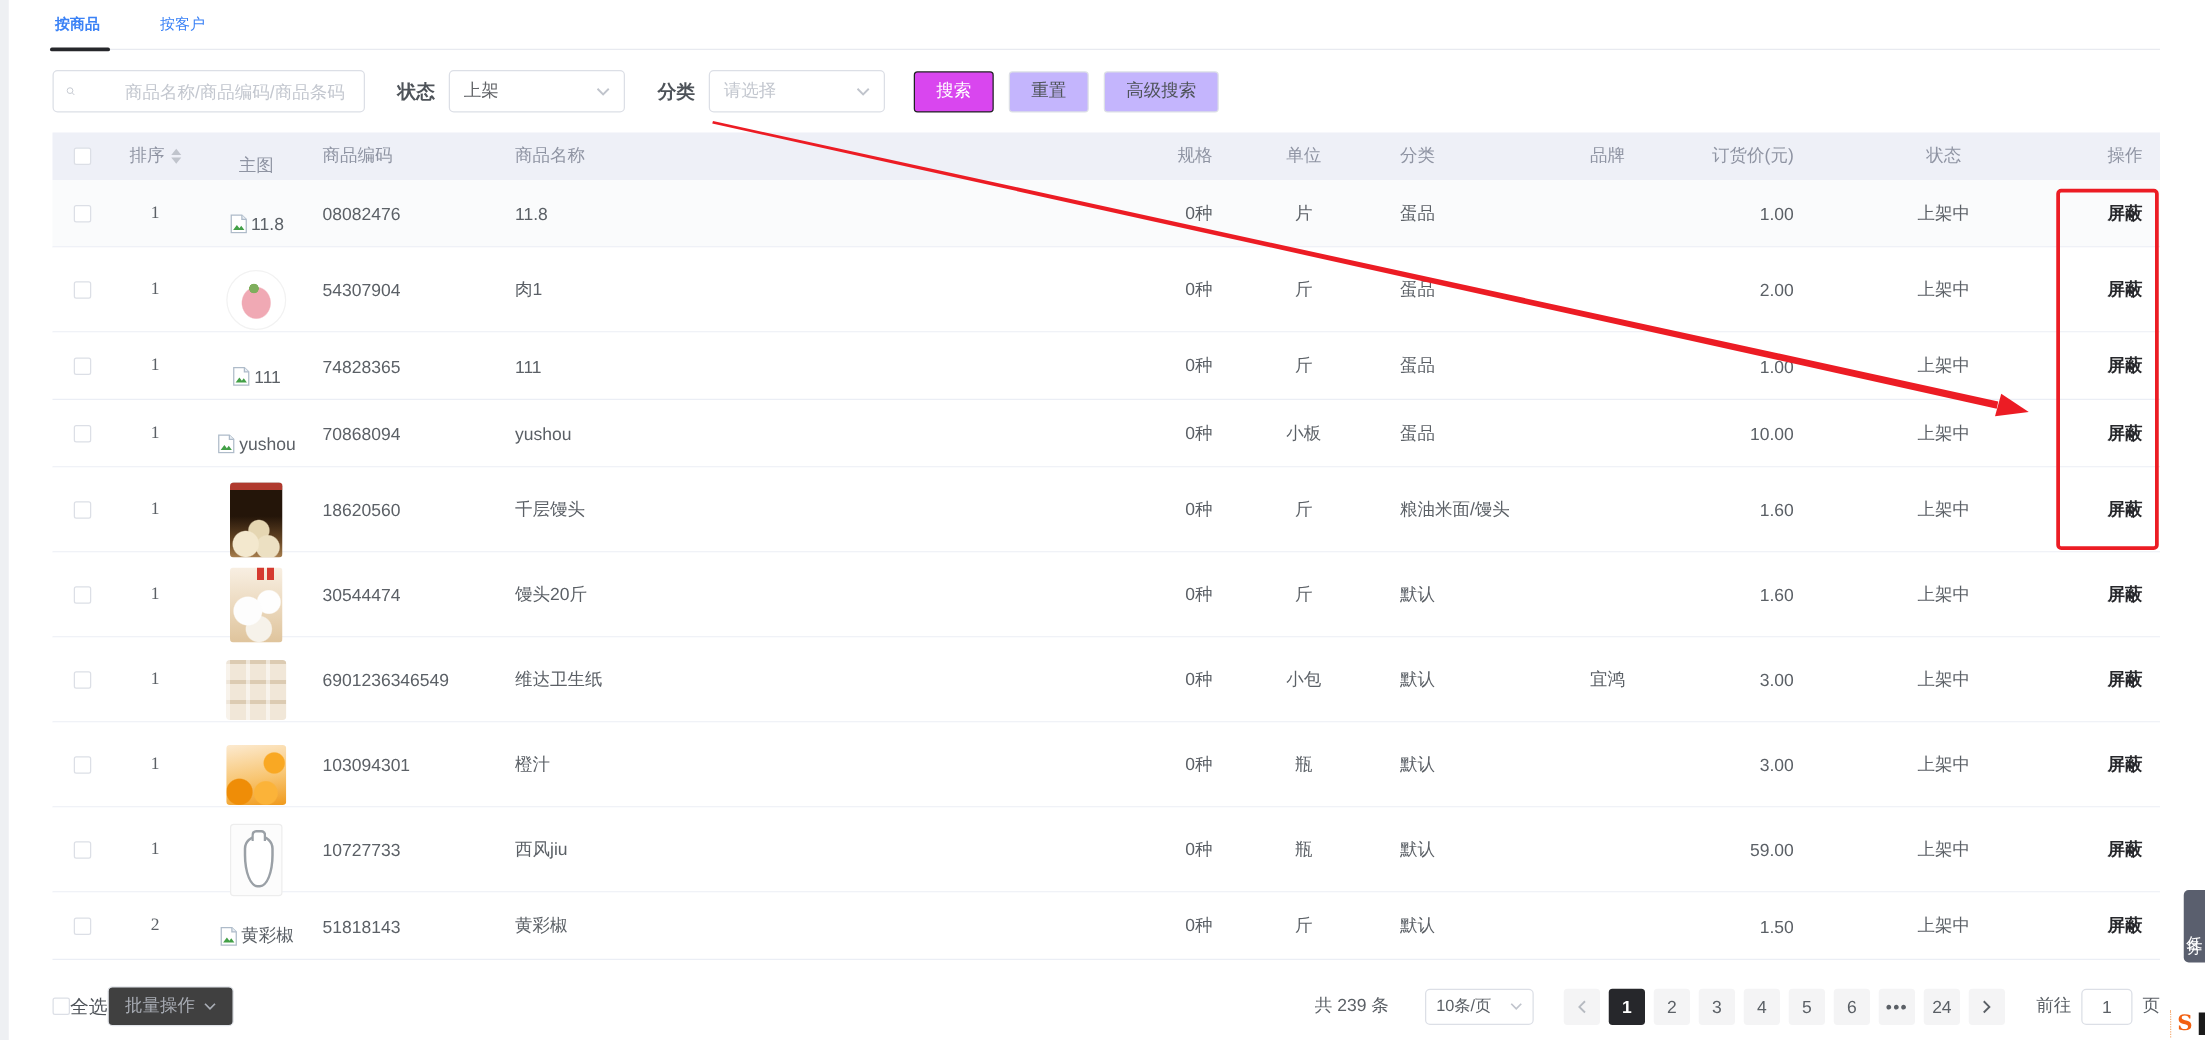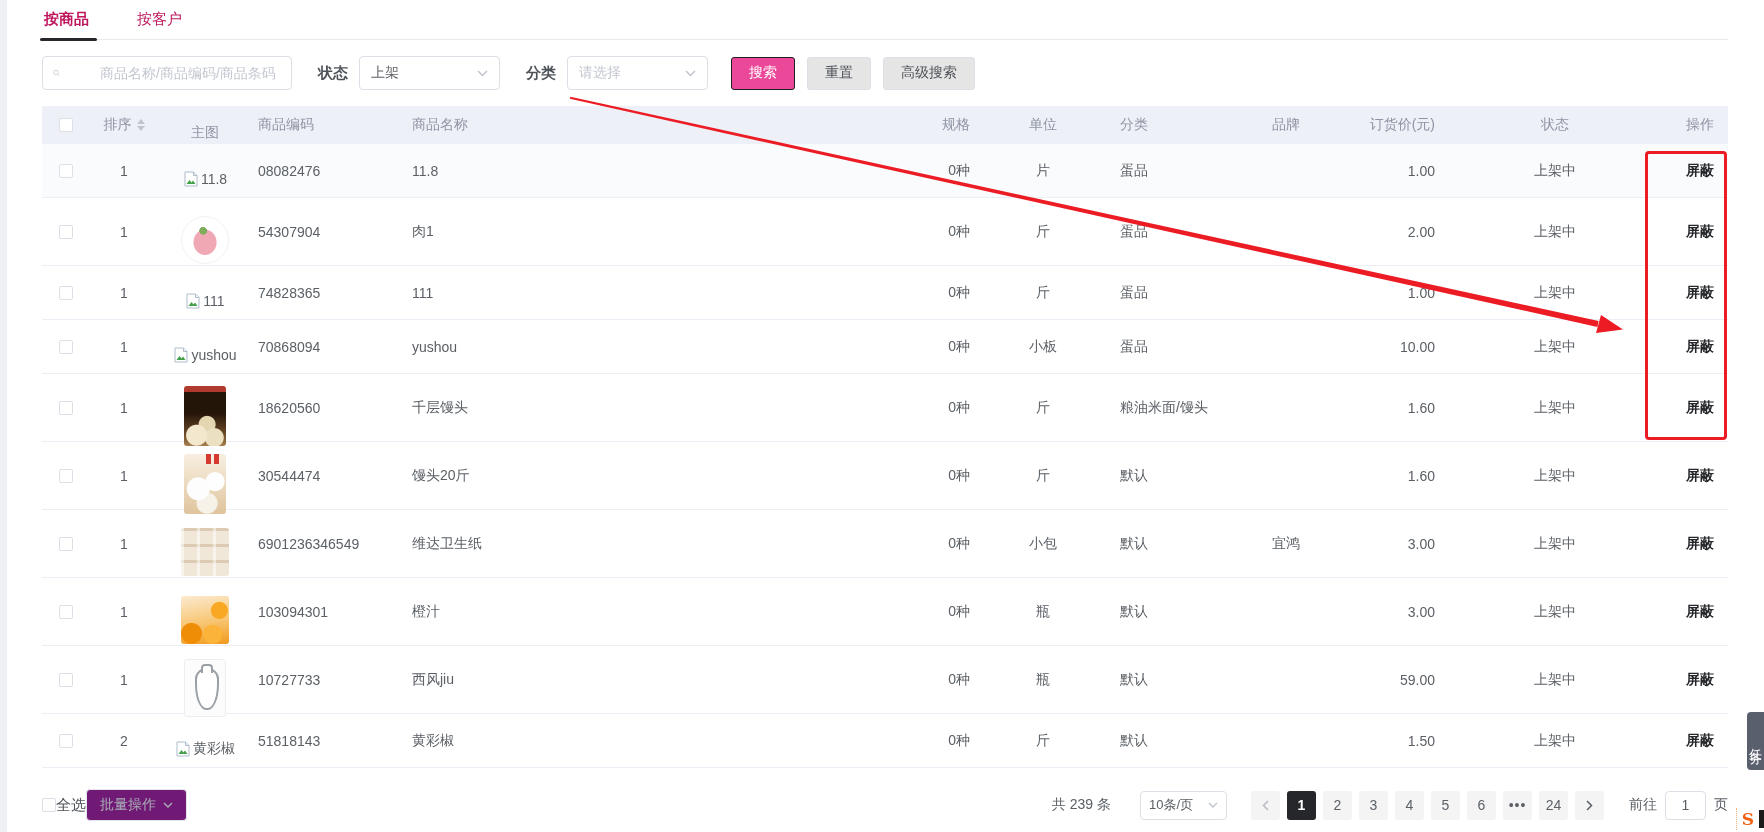--- a/index.html
+++ b/index.html
@@ -3,47 +3,47 @@
 <meta charset="utf-8">
 <style>
   * { margin:0; padding:0; box-sizing:border-box; }
   html,body { width:1764px; height:832px; overflow:hidden; background:#fff;
     font-family:"Liberation Sans","DejaVu Sans",sans-serif; }
   .left-strip{position:absolute;left:0;top:0;width:7px;height:832px;background:#eef0f3;}
   .content{position:absolute;left:7px;top:0;width:1757px;height:832px;padding:0 36px 0 35px;}
 
   
   .tabs{height:40px;border-bottom:1px solid #e8eaf0;display:flex;align-items:center;gap:44px;}
-  .tab{font-size:15px;color:#be185d;cursor:pointer;height:40px;display:flex;align-items:center;position:relative;padding:0 2px;}
+  .tab{font-size:12px;color:#3b82f6;cursor:pointer;height:40px;display:flex;align-items:center;position:relative;padding:0 2px;}
   .tab.active{font-weight:bold;}
   .tab.active::after{content:"";position:absolute;left:-2px;right:-6px;bottom:-1px;height:3px;background:#26272b;border-radius:2px;}
 
   
   .filter-bar{margin-top:16px;height:34px;display:flex;align-items:center;}
   .search-box{width:250px;height:34px;border:1px solid #dcdfe6;border-radius:4px;display:flex;align-items:center;padding:0 10px;gap:7px;background:#fff;}
   .search-box input{border:none;outline:none;flex:1;font-size:14px;color:#606266;font-family:inherit;margin-left:33px;}
   .search-box input::placeholder{color:#c3c7cf;}
   .f-label{font-size:15px;color:#4e5359;margin-left:26px;margin-right:11px;font-weight:bold;}
   .sel{width:141px;height:34px;border:1px solid #dcdfe6;border-radius:4px;display:flex;align-items:center;justify-content:space-between;padding:4px 11px;background:#fff;cursor:pointer;}
   .sel .val{font-size:14px;color:#606266;}
   .sel .val.ph{color:#c3c7cf;}
-  .btn{height:33px;border:1px solid #dcdfe6;background:#e5e5e5;border-radius:3px;font-size:14px;color:#4e5359;padding:0 17px;cursor:pointer;font-family:inherit;}
-  .btn.primary{background:#ec4899;border-color:#1f2022;color:#fff;margin-left:23px;}
+  .btn{height:33px;border:1px solid #dcdfe6;background:#c4b5fd;border-radius:3px;font-size:14px;color:#4e5359;padding:0 17px;cursor:pointer;font-family:inherit;}
+  .btn.primary{background:#d946ef;border-color:#1f2022;color:#fff;margin-left:23px;}
   .btn + .btn{margin-left:12px;}
 
   
   .table{margin-top:16px;}
   .thead{display:flex;align-items:center;height:38px;background:#eef0f7;font-size:14px;color:#8f94a3;}
   .trow{display:flex;align-items:center;border-bottom:1px solid #ebeef5;font-size:14px;color:#5b6066;background:#fff;}
   .trow.row-short{height:54px;}
   .trow.row-tall{height:68px;}
   .trow.hovered{background:#fafbfc;}
   .cell{display:flex;align-items:center;}
   .c-check{width:48px;justify-content:center;}
-  .c-sort{width:68px;justify-content:center;}
+  .c-sort{width:68px;justify-content:center;font-family:Liberation Serif, serif;}
   .c-img{width:94px;justify-content:center;margin-top:16px;}
   .c-code{width:152px;padding-left:6px;}
   .c-name{flex:1;padding-left:8px;}
   .c-spec{width:80px;justify-content:flex-end;padding-right:5px;}
   .c-unit{width:136px;justify-content:center;}
   .c-cat{width:132px;padding-left:9px;}
   .c-brand{width:86px;justify-content:center;}
   .c-price{width:146px;justify-content:flex-end;padding-right:40px;}
   .c-status{width:160px;justify-content:center;}
   .c-op{width:93px;justify-content:flex-end;padding-right:14px;}
@@ -83,21 +83,21 @@
     radial-gradient(circle at 66% 80%, #fbb339 0 9px, transparent 10px),
     linear-gradient(170deg, #fcead0, #f8c571 55%, #f09a1c);}
   .t-jug{width:42px;height:58px;background:#fcfcfc;border:1px solid #ededed;position:relative;}
   .t-jug::before{content:"";position:absolute;left:10px;top:8px;width:20px;height:38px;border:2px solid #9aa0a6;border-radius:48% 48% 46% 46% / 26% 26% 62% 62%;background:#fff;}
   .t-jug::after{content:"";position:absolute;left:16px;top:4px;width:8px;height:7px;border:2px solid #9aa0a6;border-bottom:none;border-radius:4px 4px 0 0;background:#fff;}
 
   
   .footer{margin-top:13px;display:flex;align-items:center;justify-content:space-between;height:48px;}
   .f-left{display:flex;align-items:center;gap:0;}
   .select-all-label{font-size:15px;color:#4e5359;}
-  .batch-btn{height:32px;border:1px solid #e2e5ea;border-radius:4px;background:#701a75;color:#a9adb5;font-size:14px;padding:0 13px;display:flex;align-items:center;gap:7px;cursor:not-allowed;font-family:inherit;}
+  .batch-btn{height:32px;border:1px solid #e2e5ea;border-radius:4px;background:#404040;color:#a9adb5;font-size:14px;padding:0 13px;display:flex;align-items:center;gap:7px;cursor:not-allowed;font-family:inherit;}
   .f-right{display:flex;align-items:center;}
   .total{font-size:14px;color:#5b6066;margin-right:29px;margin-left:43px;}
   .size-sel{width:87px;height:29px;border:1px solid #dcdfe6;border-radius:4px;display:flex;align-items:center;justify-content:space-between;padding:0 8px;font-size:13px;color:#5b6066;cursor:pointer;margin-right:24px;background:#fff;}
   .pager{display:flex;align-items:center;gap:7px;}
   .pg{min-width:29px;height:29px;border:none;border-radius:3px;background:#f4f4f5;color:#5b6066;font-size:14px;cursor:pointer;display:flex;align-items:center;justify-content:center;font-family:inherit;padding:0 4px;}
   .pg.active{background:#26272b;color:#fff;font-weight:bold;}
   .pg.arrow{color:#b6bac1;font-size:13px;}
   .pg.more{letter-spacing:1px;color:#5b6066;}
   .goto{display:flex;align-items:center;gap:8px;margin-left:25px;font-size:14px;color:#5b6066;}
   .goto input{width:41px;height:29px;border:1px solid #dcdfe6;border-radius:4px;text-align:center;font-size:14px;color:#5b6066;outline:none;font-family:inherit;}

